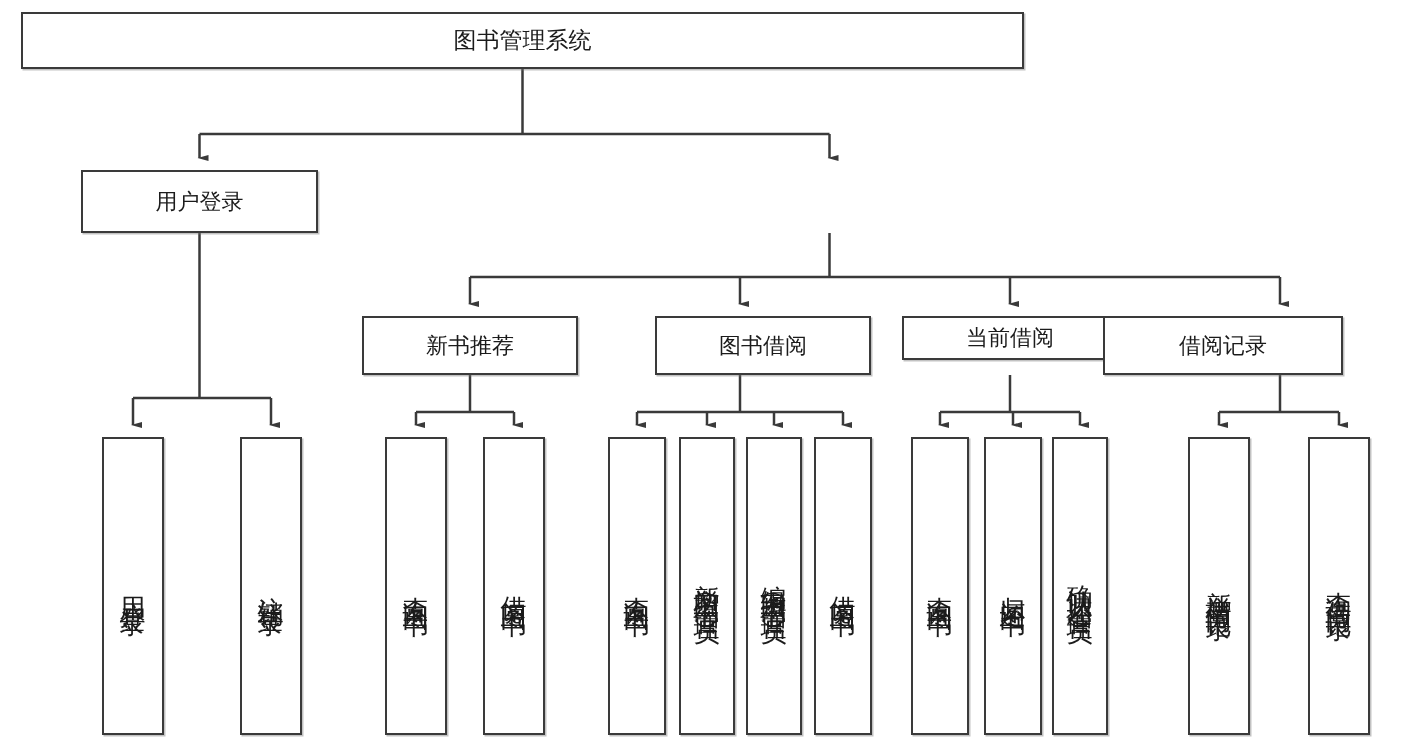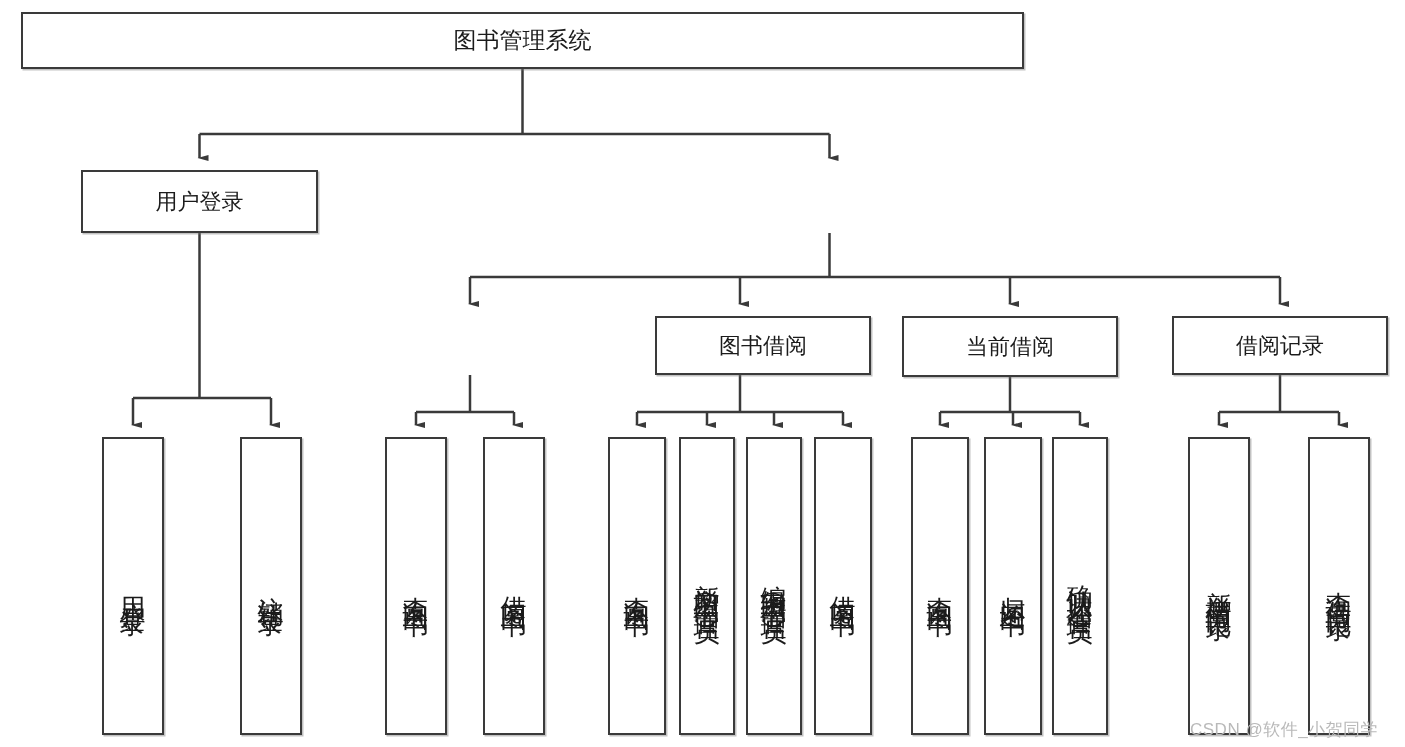--- a/index.html
+++ b/index.html
@@ -116,27 +116,30 @@
   </svg>
 
   <div class="node root horiz" id="node-root" style="left: 21px; top: 12px; width: 1003px; height: 57px;">
     <span class="label">图书管理系统</span>
   </div>
 
   <div class="node horiz" id="node-l2-0" style="left: 81px; top: 170px; width: 237px; height: 63px;">
     <span class="label">用户登录</span>
   </div>
 
+  <div class="node horiz" id="node-l3-0" style="left: 362px; top: 316px; width: 216px; height: 59px;">
+    <span class="label">新书推荐</span>
+  </div>
   <div class="node horiz" id="node-l3-1" style="left: 632px; top: 316px; width: 216px; height: 59px; margin-left: 23px;">
     <span class="label">图书借阅</span>
   </div>
-  <div class="node horiz" id="node-l3-2" style="left: 902px; top: 316px; width: 216px; height: 61px;">
+  <div class="node horiz" id="node-l3-2" style="left: 902px; top: 316px; width: 216px; height: 44px;">
     <span class="label">当前借阅</span>
   </div>
-  <div class="node horiz" id="node-l3-3" style="left: 1172px; top: 316px; width: 216px; height: 59px;">
+  <div class="node horiz" id="node-l3-3" style="left: 1103px; top: 316px; width: 240px; height: 59px;">
     <span class="label">借阅记录</span>
   </div>
 
   <div class="node vert" id="node-leaf-0" style="left: 102px; top: 437px; width: 62px; height: 298px;">
     <span class="label">用户登录</span>
   </div>
   <div class="node vert" id="node-leaf-1" style="left: 240px; top: 437px; width: 62px; height: 298px;">
     <span class="label">注销登录</span>
   </div>
   <div class="node vert" id="node-leaf-2" style="left: 385px; top: 437px; width: 62px; height: 298px;">
@@ -166,15 +169,14 @@
   <div class="node vert" id="node-leaf-10" style="left: 1052px; top: 437px; width: 56px; height: 298px;">
     <span class="label">确认归还（管理员）</span>
   </div>
   <div class="node vert" id="node-leaf-11" style="left: 1188px; top: 437px; width: 62px; height: 298px;">
     <span class="label">新增借阅记录</span>
   </div>
   <div class="node vert" id="node-leaf-12" style="left: 1308px; top: 437px; width: 62px; height: 298px;">
     <span class="label">查询借阅记录</span>
   </div>
 
-  <div class="watermark" id="watermark" style="left: 1190px; top: 718px;">CSDN @软件_小贺同学</div>
 
 </div>
 
 </body></html>

